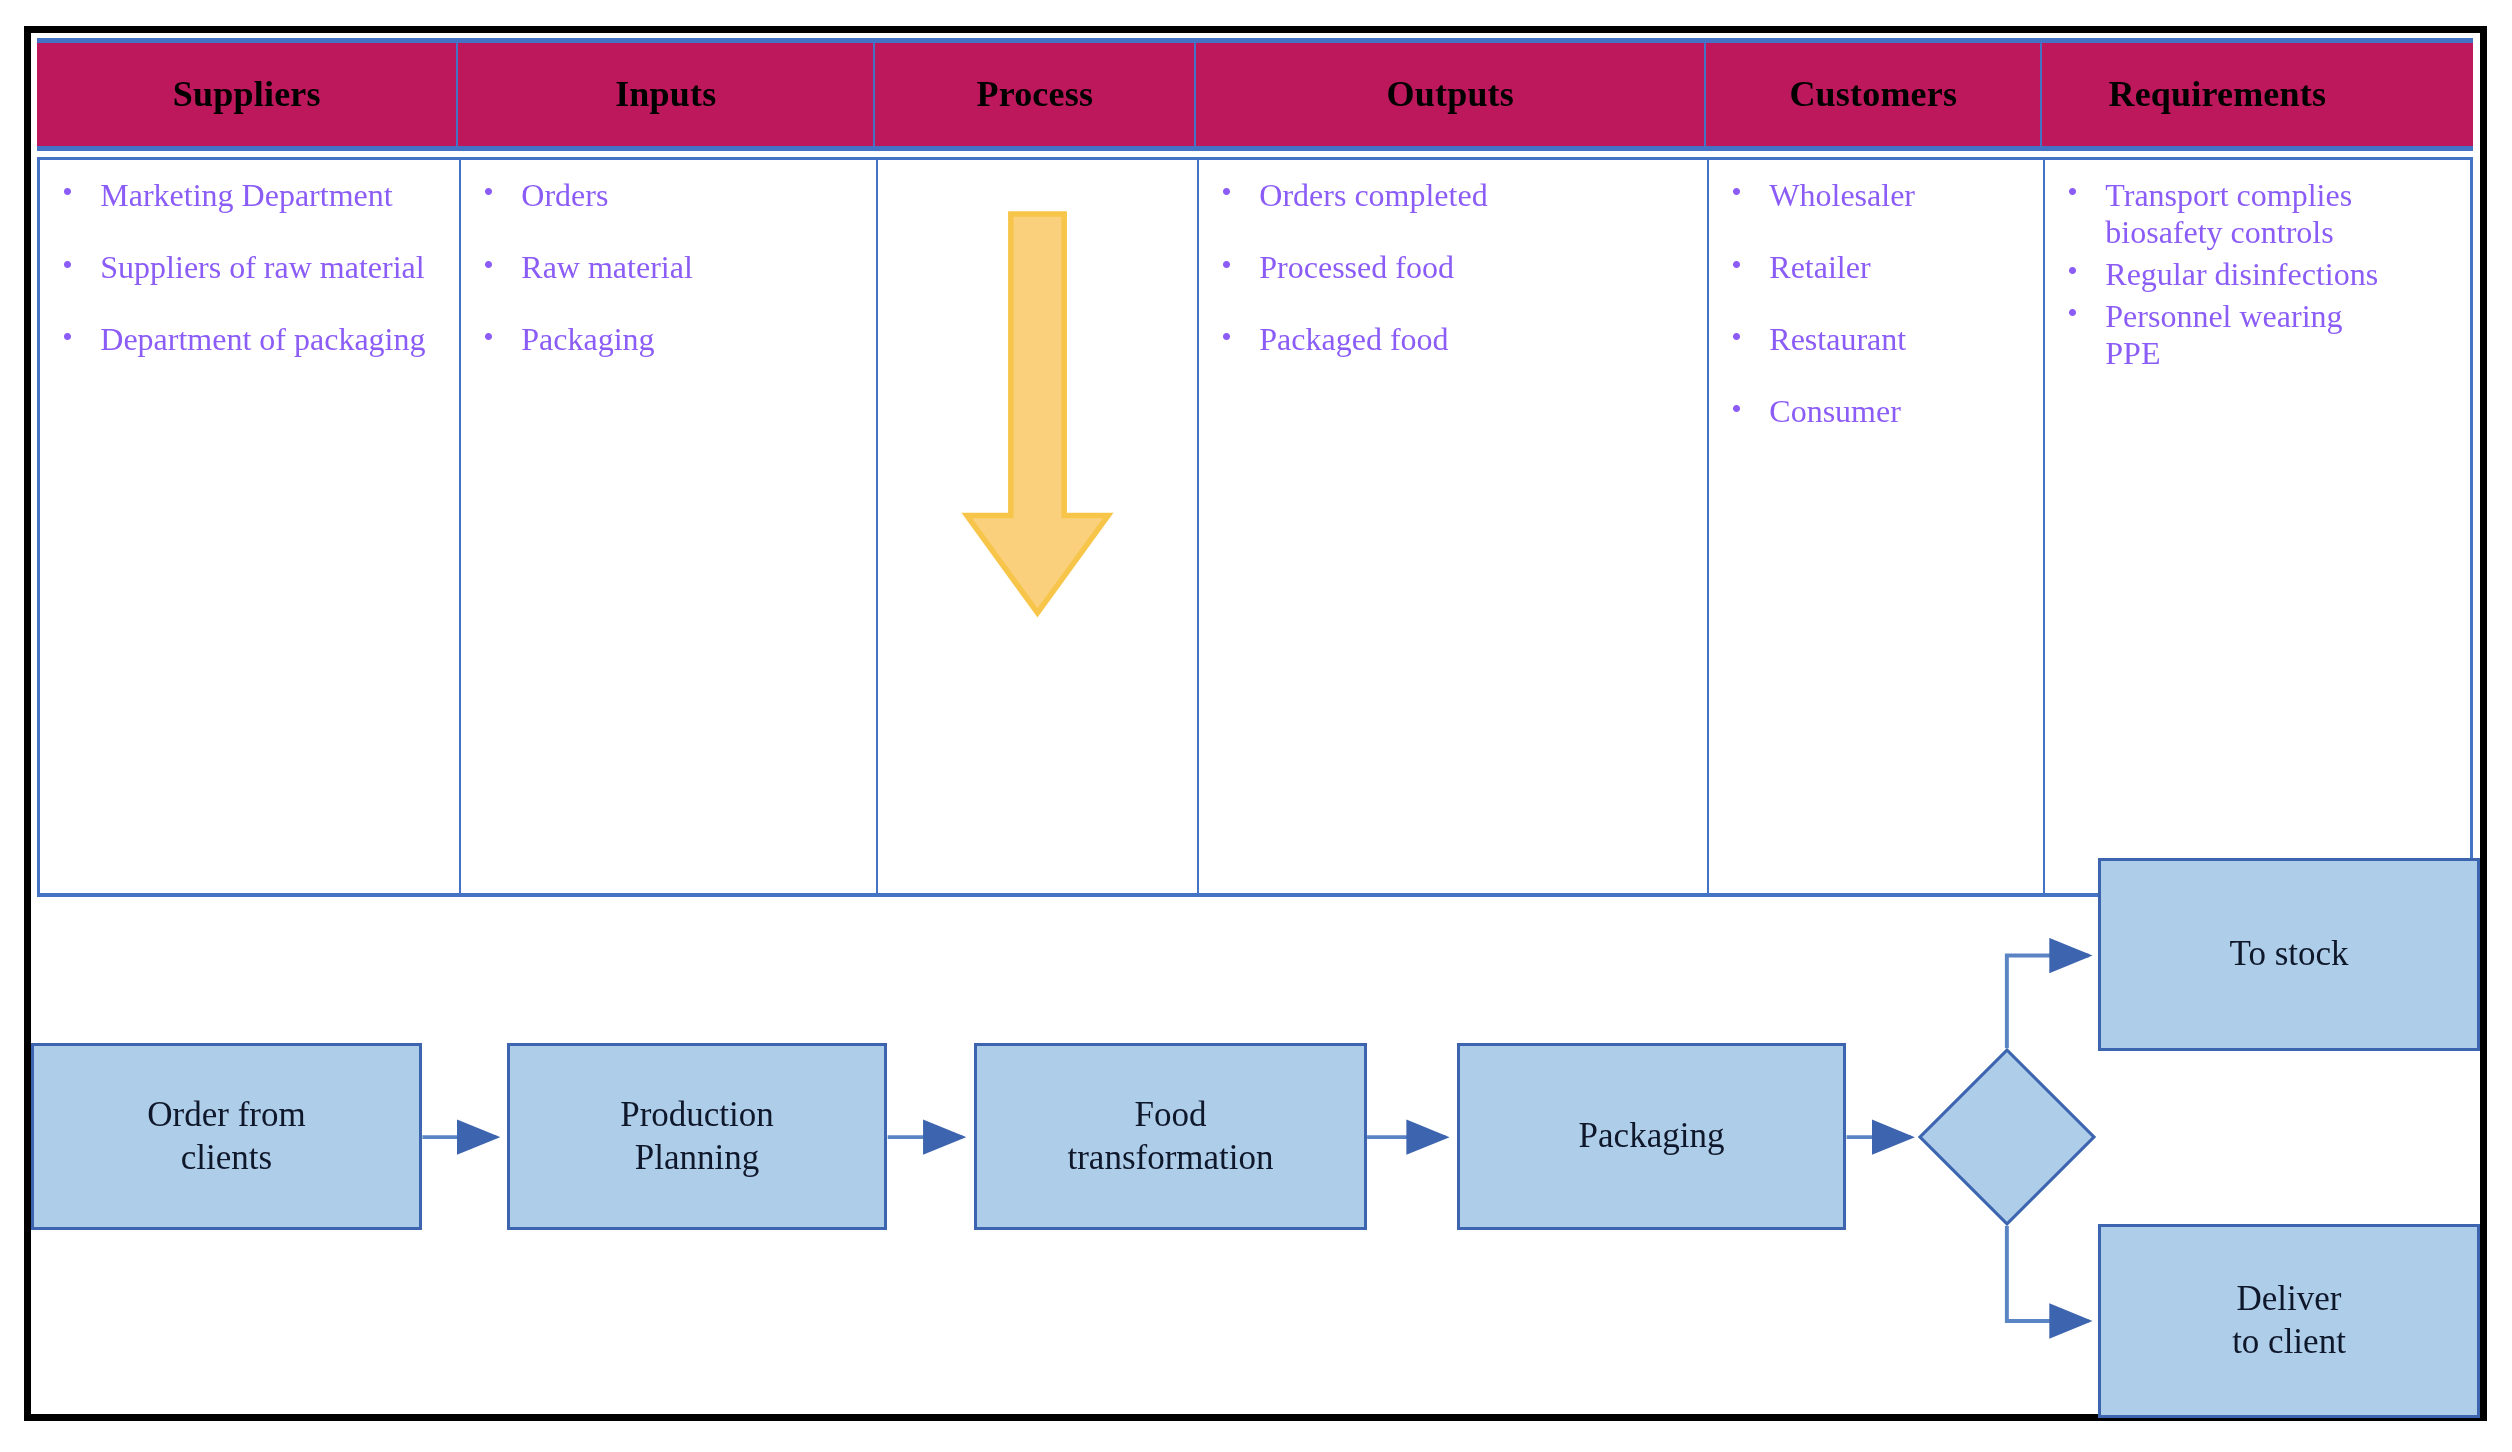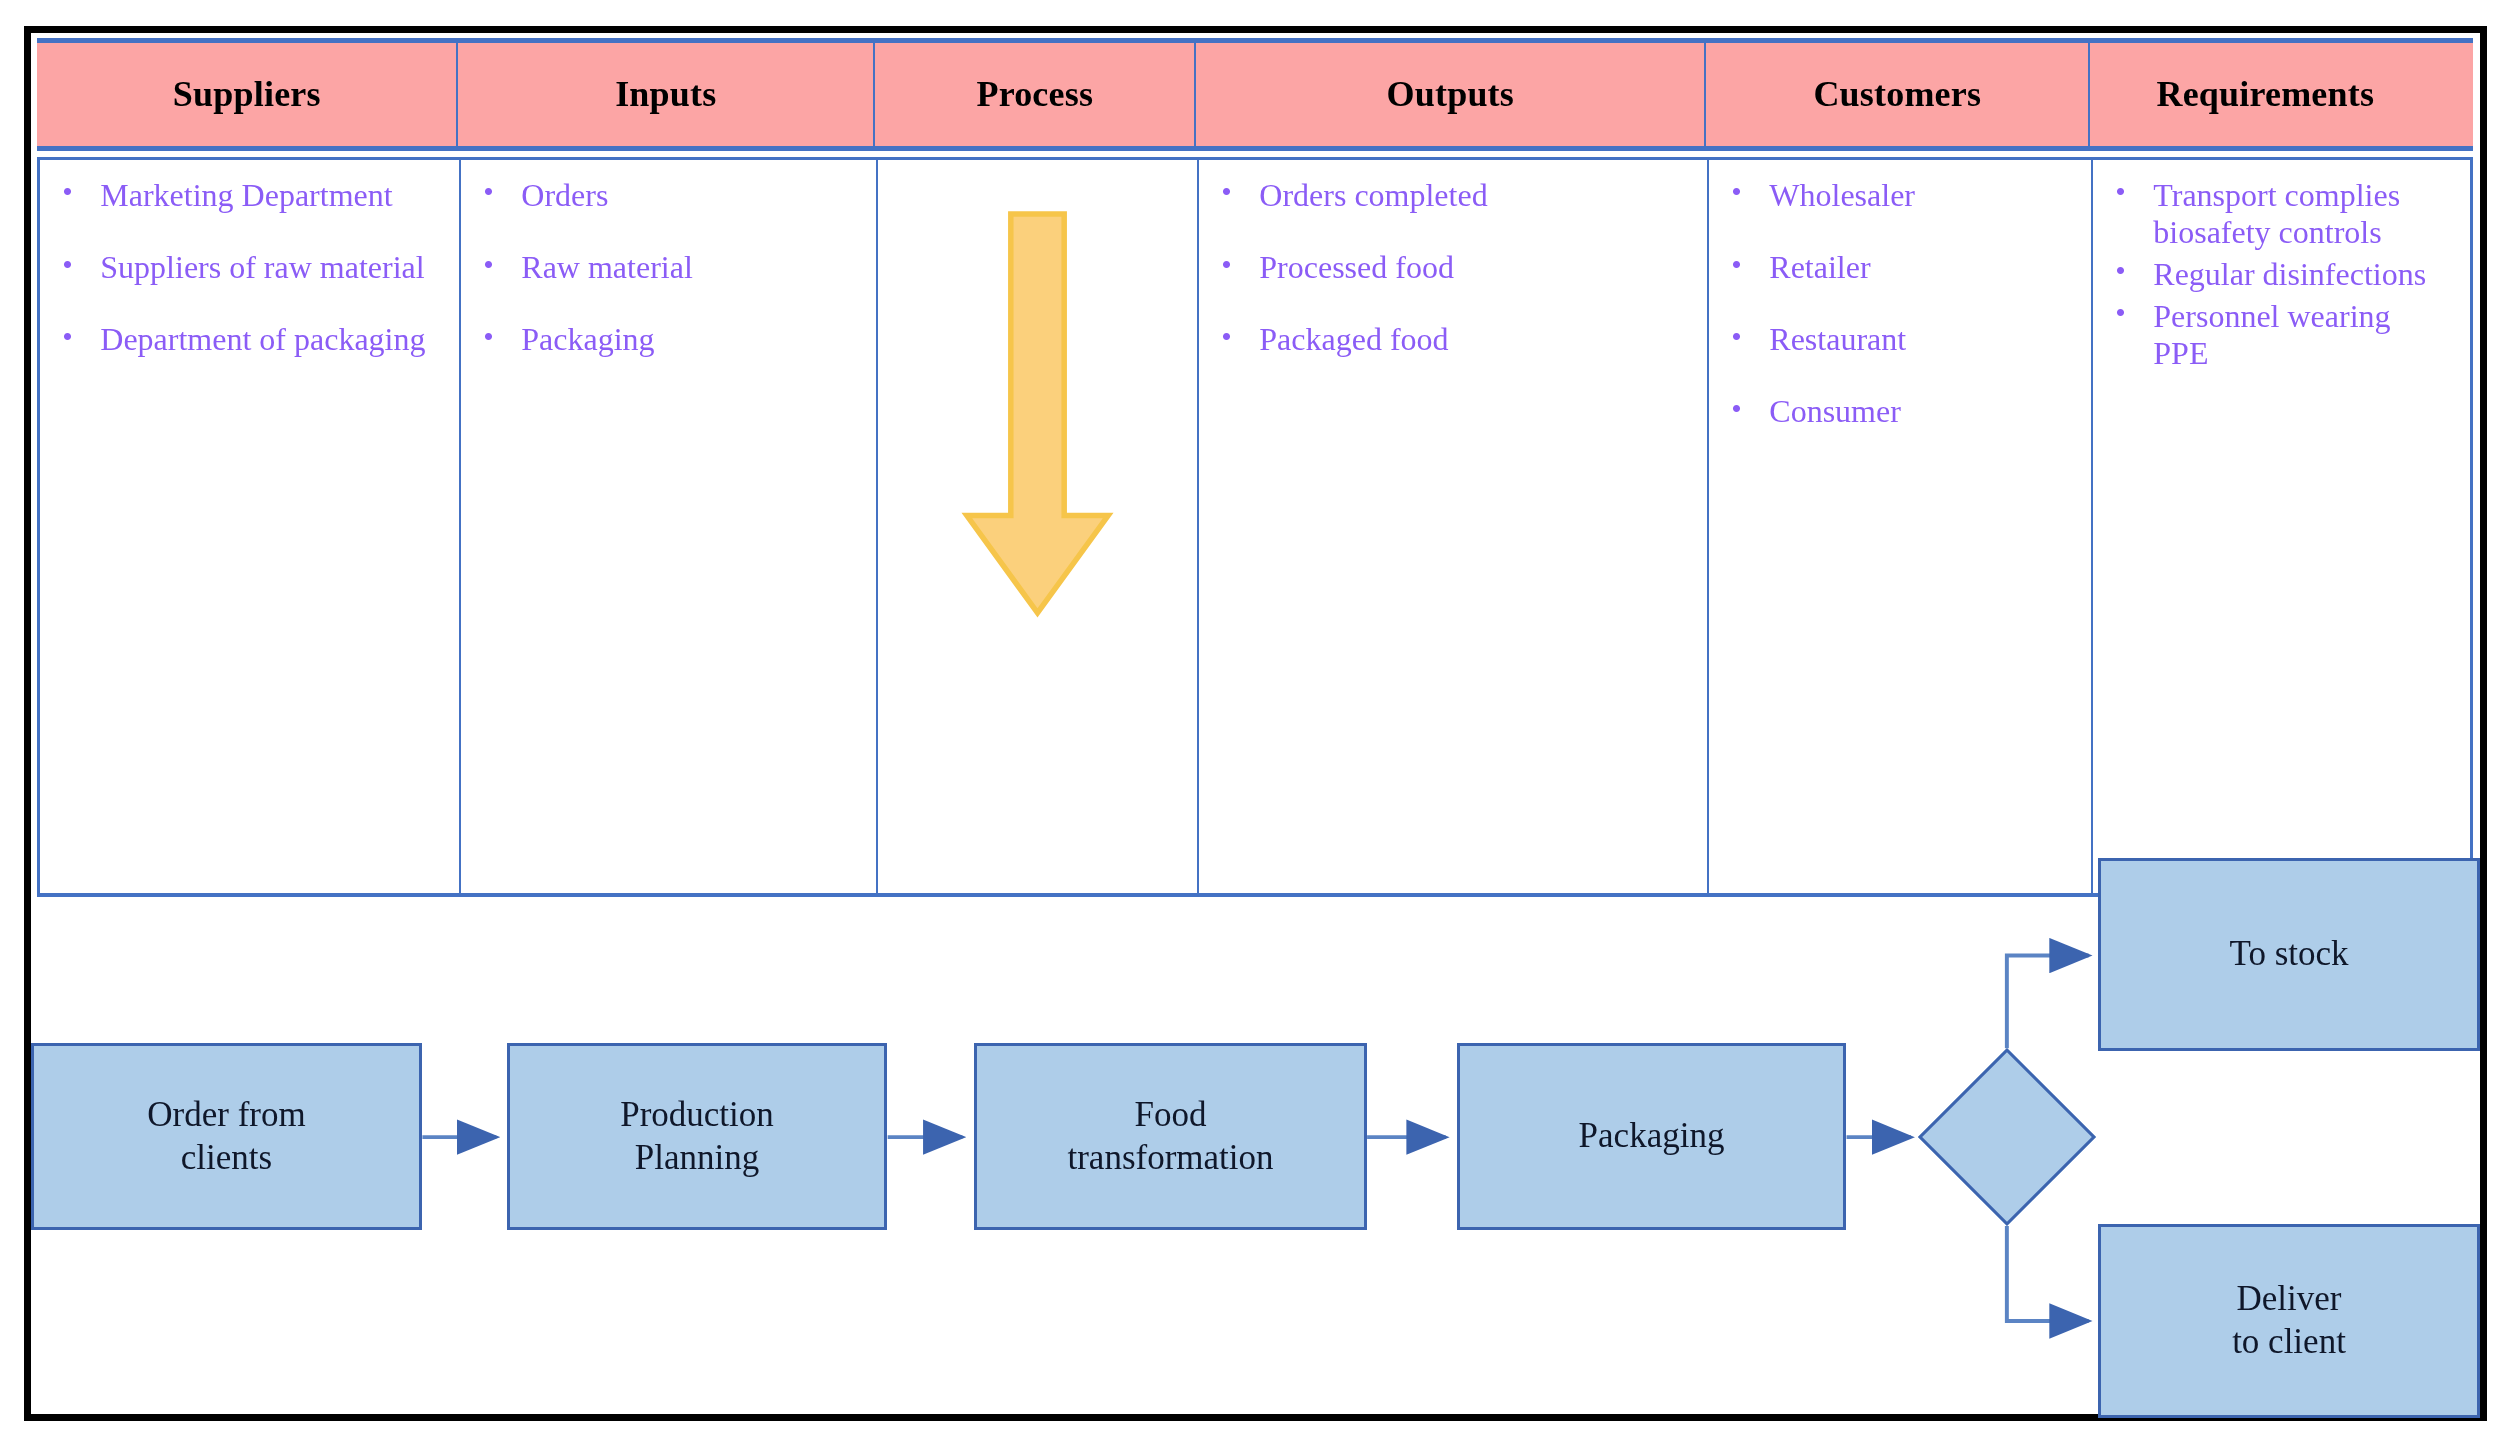--- a/index.html
+++ b/index.html
@@ -42,21 +42,21 @@
     width: 2436px;
     height: 860px;
   }
 
   .table-header-row {
     position: absolute;
     left: 0;
     top: 0;
     width: 2436px;
     height: 113px;
-    background: #fca5a5;
+    background: #be185d;
     border-top: 5.5px solid #4472C4;
     border-bottom: 5.5px solid #4472C4;
     box-sizing: border-box;
     display: flex;
   }
   .header-cell {
     height: 100%;
     display: flex;
     align-items: center;
     justify-content: center;
@@ -90,21 +90,21 @@
     padding: 17.3px 11px 0 11px;
     position: relative;
   }
   .body-cell:last-child { border-right: none; }
 
   
   .col-suppliers     { width: 421px;  }
   .col-inputs        { width: 417px;  }
   .col-process       { width: 321px;  }
   .col-outputs       { width: 510px;  }
-  .col-customers     { width: 384px;  }
+  .col-customers     { width: 336px;  }
   .col-requirements  { width: 350px;  }
 
   ul.bullets {
     list-style: none;
     margin: 0;
     padding: 0;
   }
   ul.bullets li {
     position: relative;
     padding-left: 49px;

